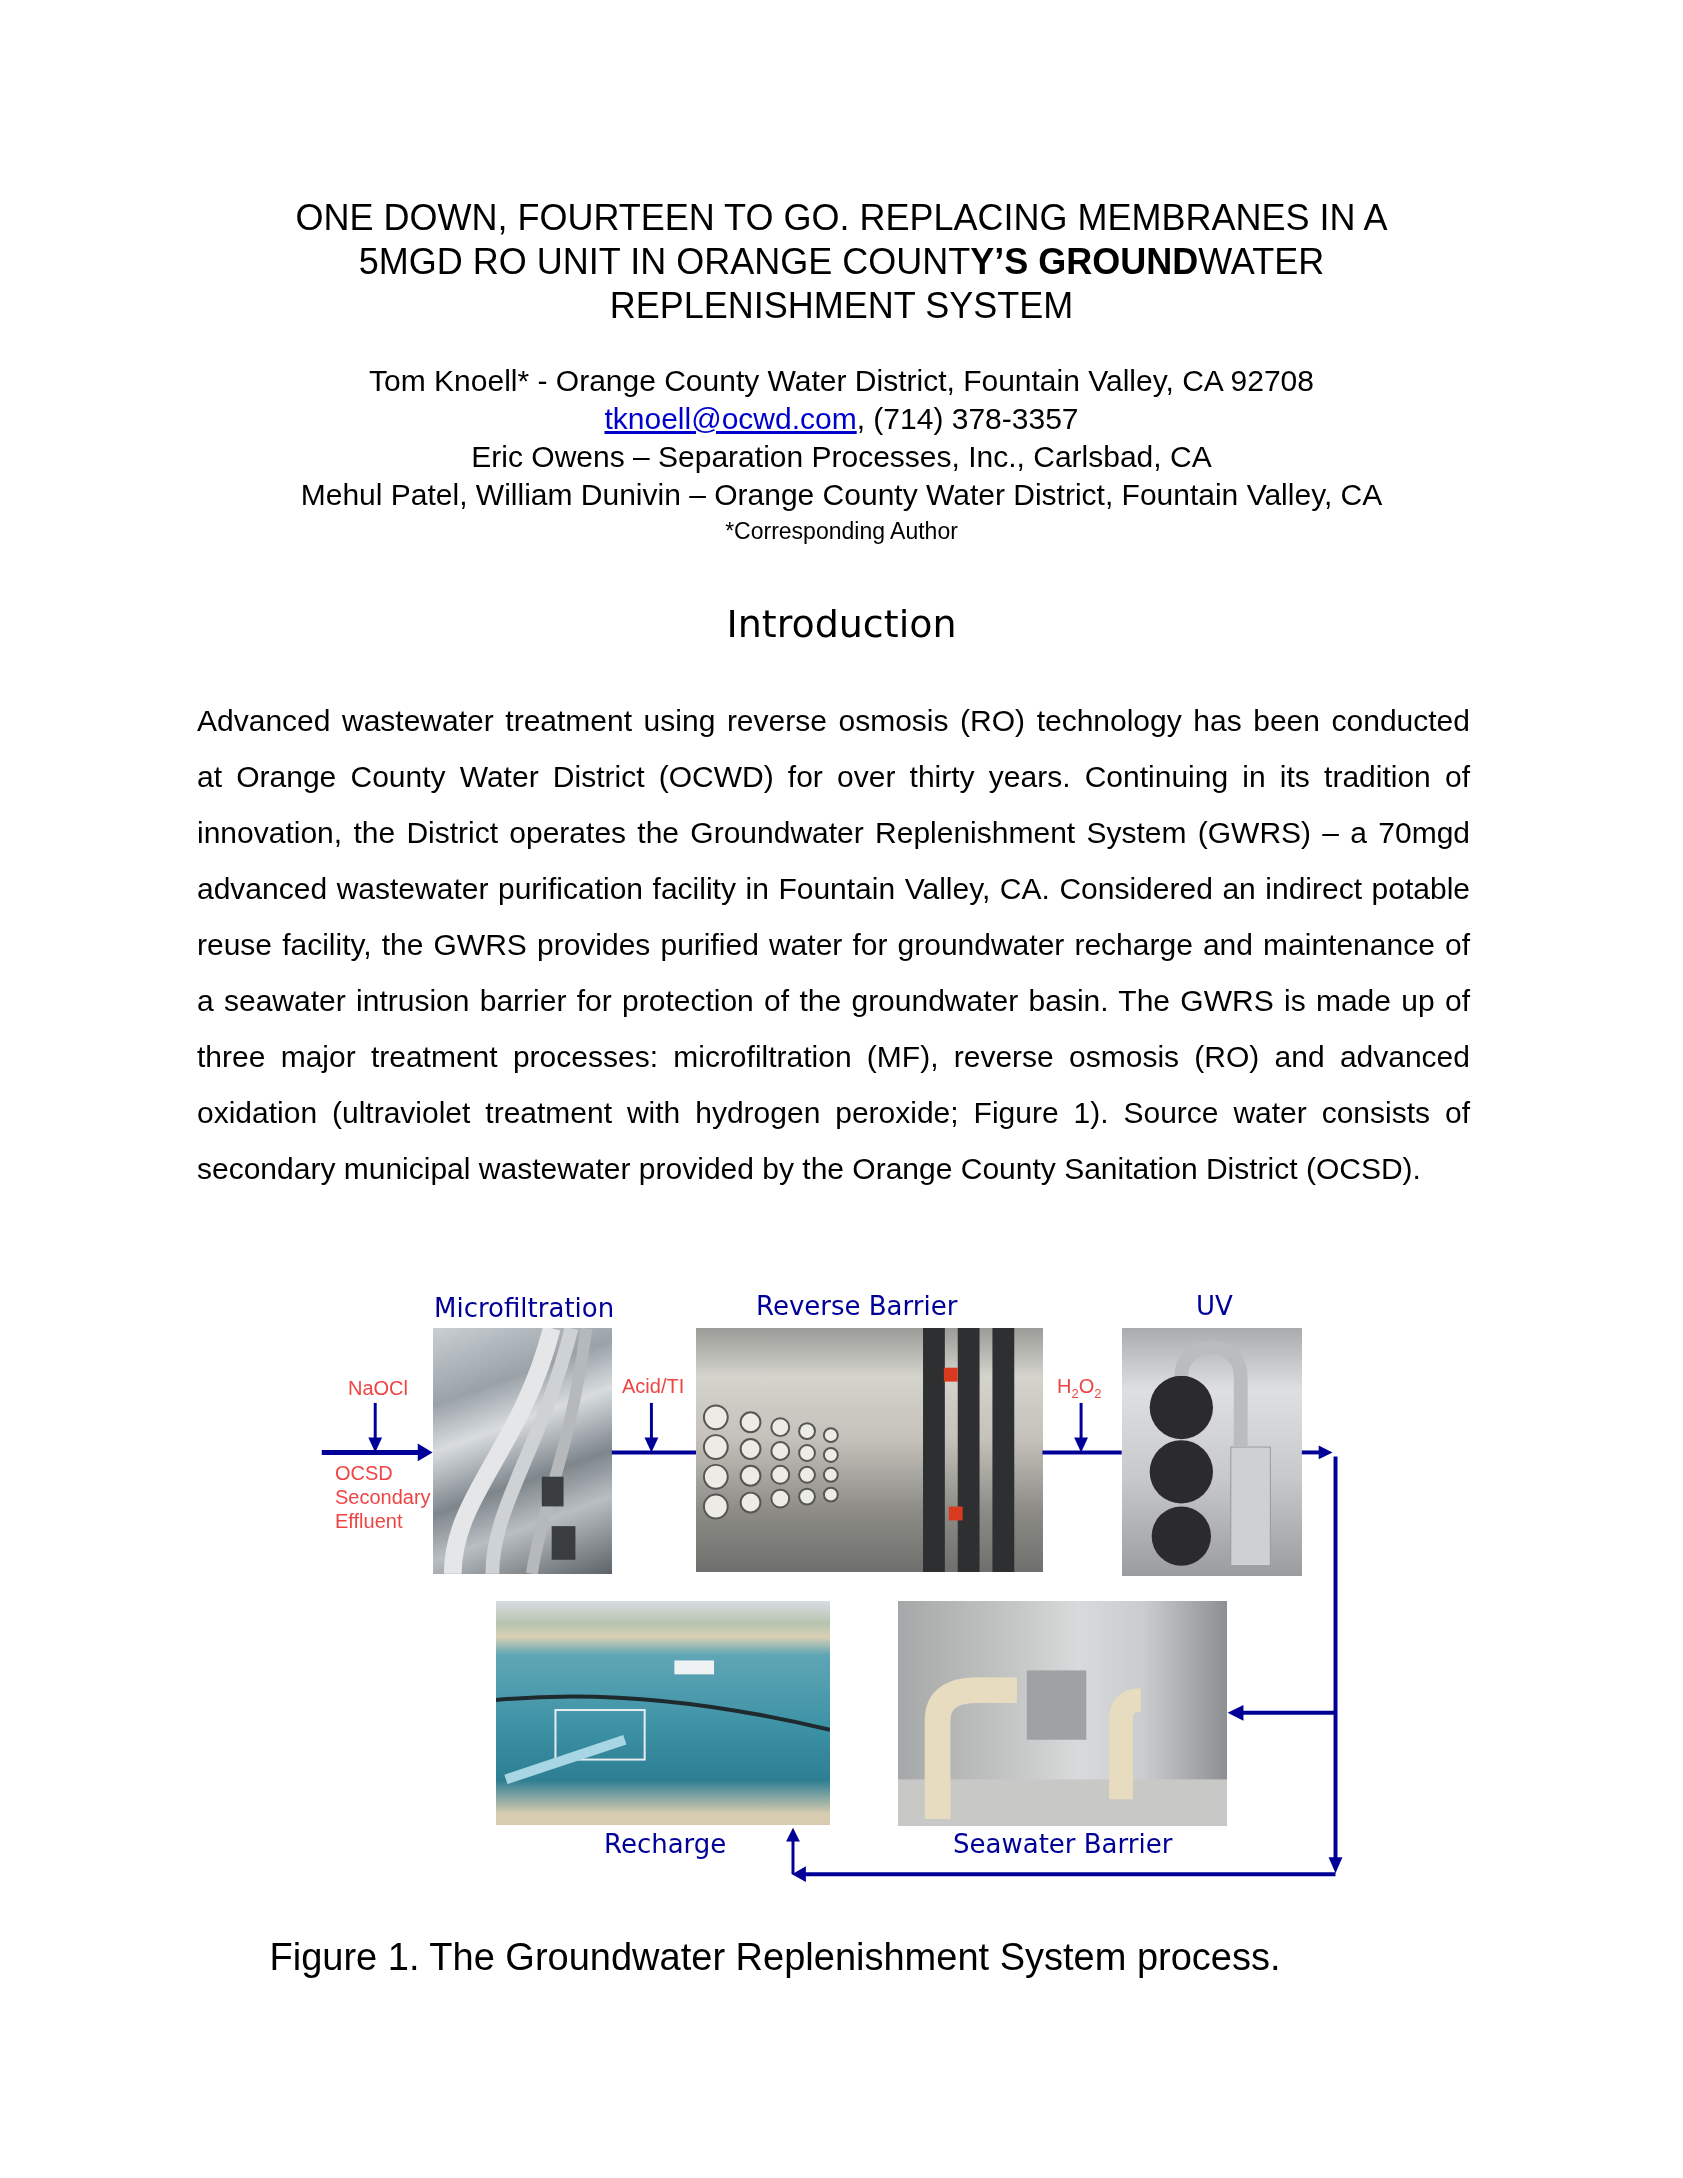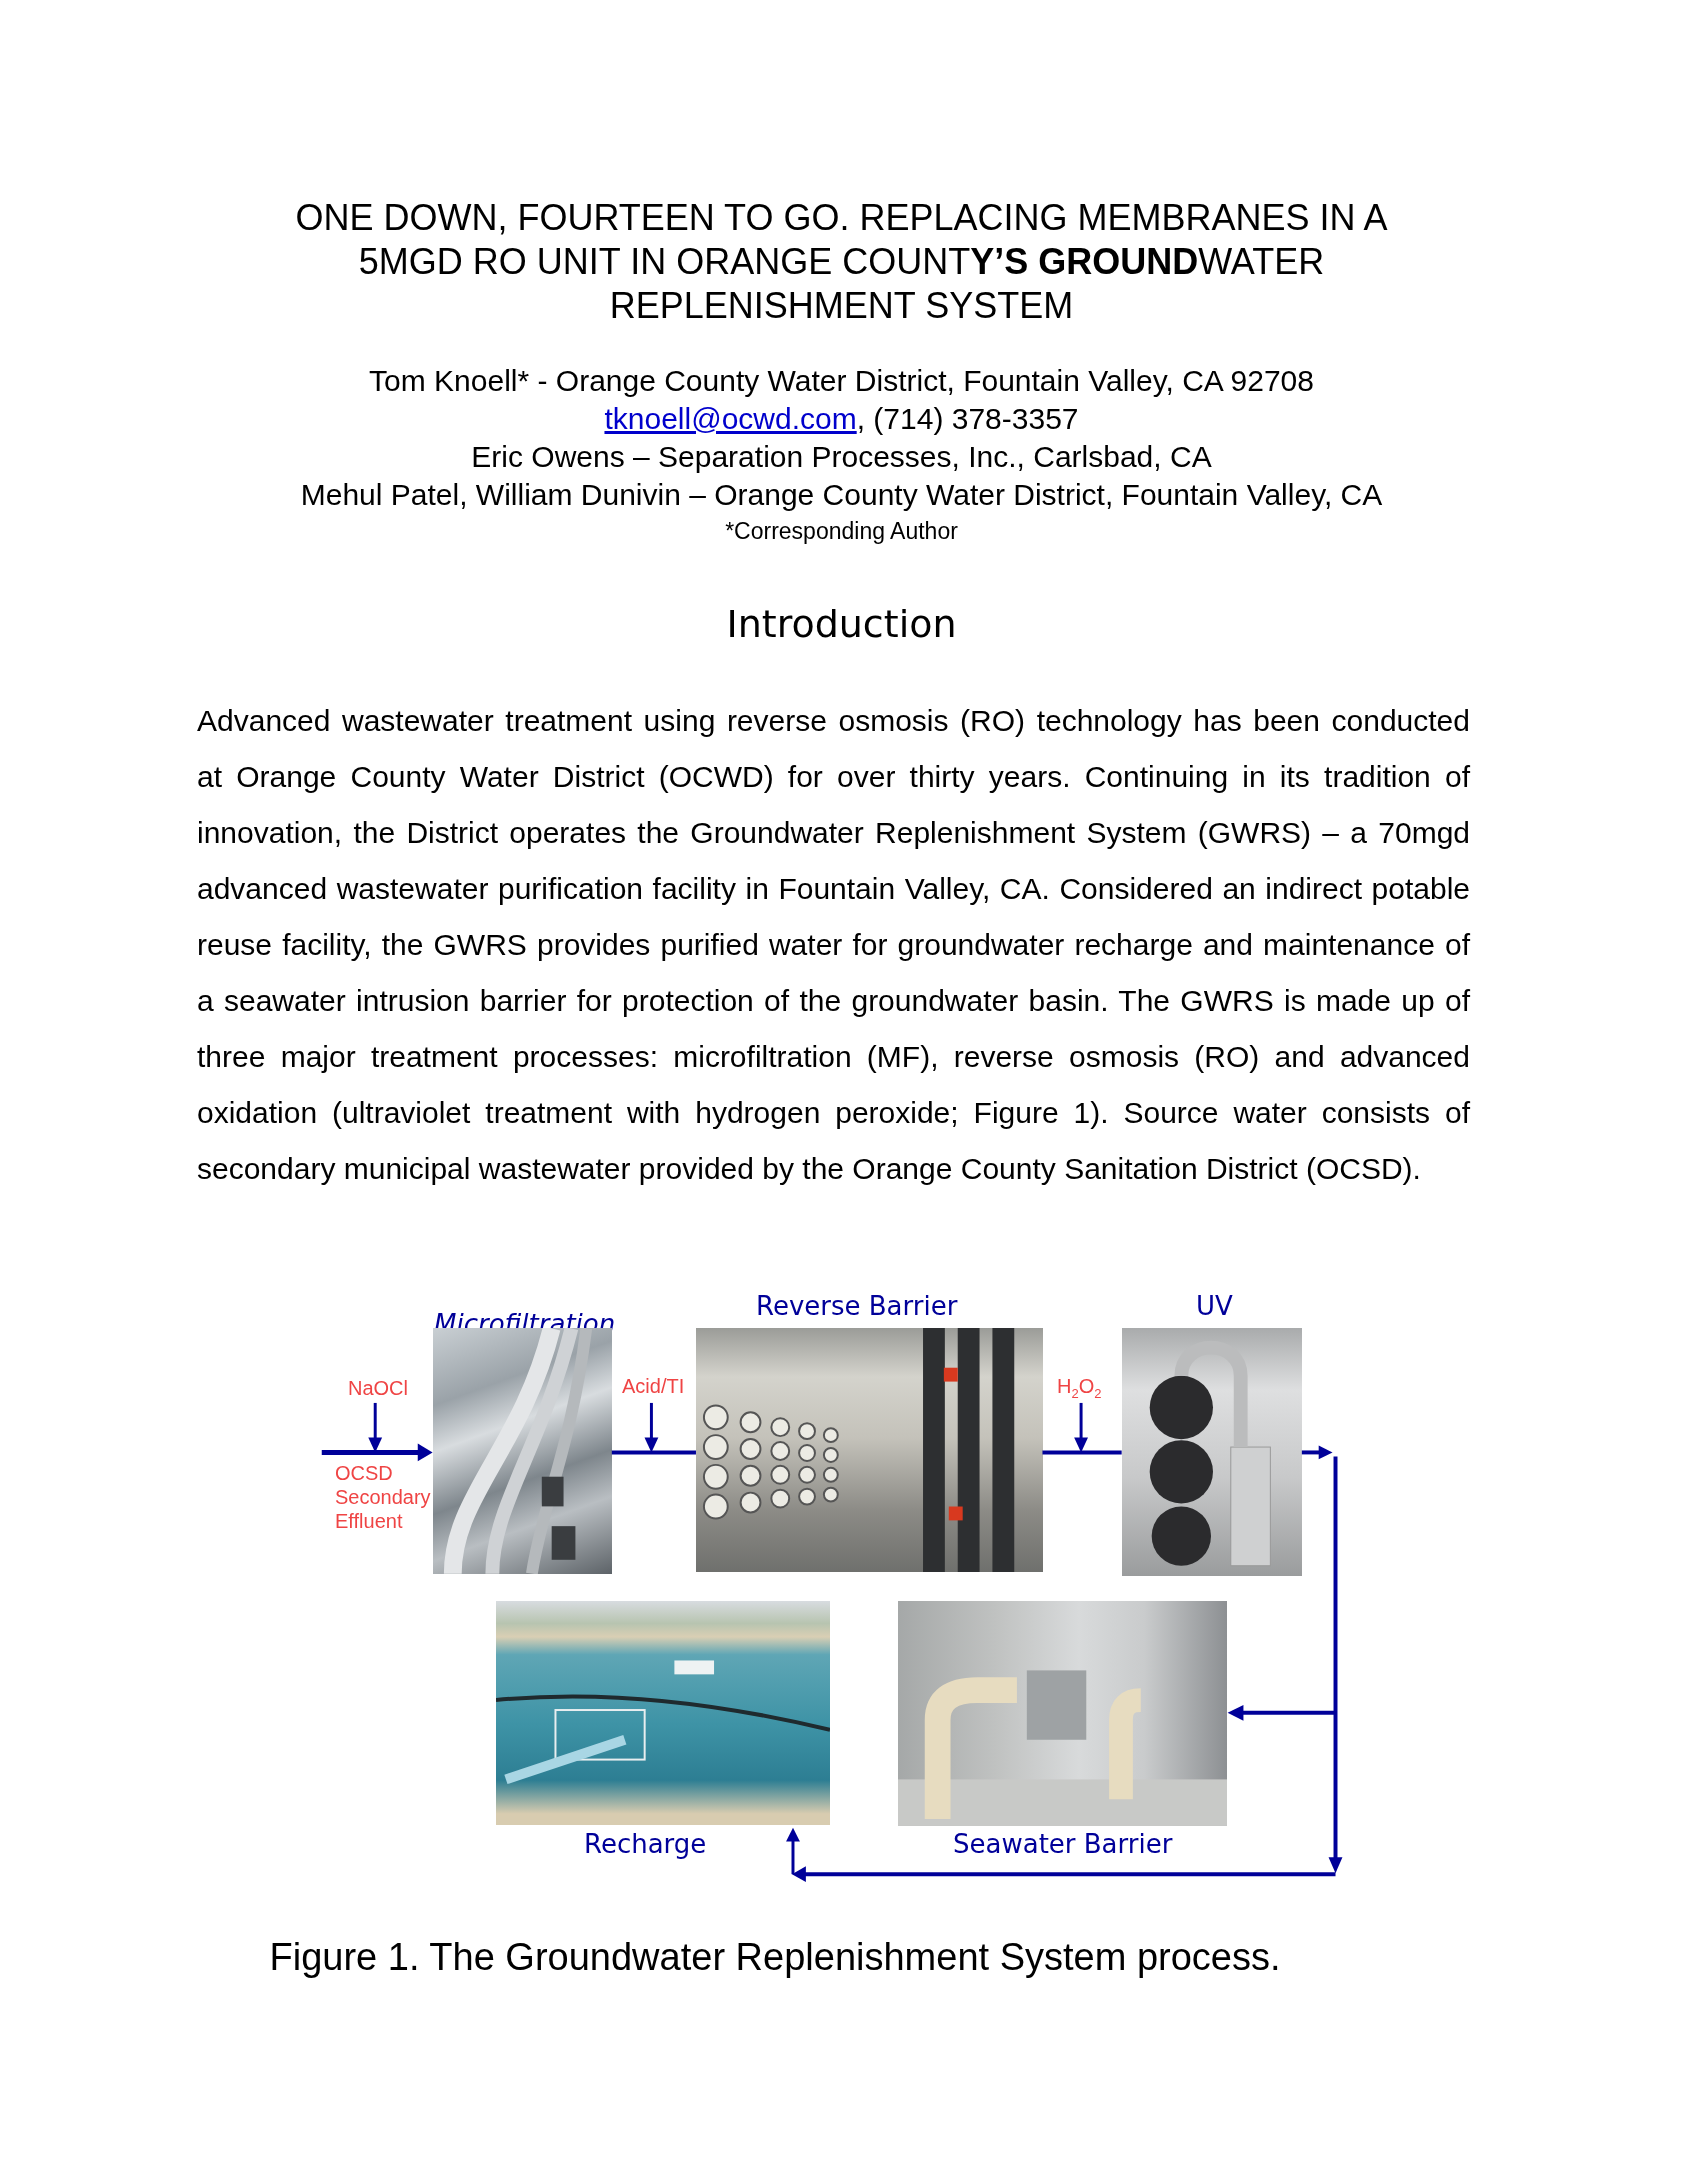--- a/index.html
+++ b/index.html
@@ -37,21 +37,21 @@
 </div>
 
 <div class="abs heading">Introduction</div>
 
 <div class="abs body">
   <p>Advanced wastewater treatment using reverse osmosis (RO) technology has been conducted at Orange County Water District (OCWD) for over thirty years.  Continuing in its tradition of innovation, the District operates the Groundwater Replenishment System (GWRS) – a 70mgd advanced wastewater purification facility in Fountain Valley, CA. Considered an indirect potable reuse facility, the GWRS provides purified water for groundwater recharge and maintenance of a seawater intrusion barrier for protection of the groundwater basin.  The GWRS is made up of three major treatment processes: microfiltration (MF), reverse osmosis (RO) and advanced oxidation (ultraviolet treatment with hydrogen peroxide; Figure 1).  Source water consists of secondary municipal wastewater provided by the Orange County Sanitation District (OCSD).</p>
 </div>
 
 <div class="abs" style="left:0;top:1277px;width:1683px;height:634px;">
 
-  <div class="abs fig-label" style="left:434px;top:32px;font-style:italic;">Microfiltration</div>
+  <div class="abs fig-label" style="left:434px;top:16px;">Microfiltration</div>
   <div class="abs fig-label" style="left:756px;top:14px;">Reverse Barrier</div>
   <div class="abs fig-label" style="left:1196px;top:14px;">UV</div>
 
   <div class="abs fig-small" style="left:348px;top:99px;">NaOCl</div>
   <div class="abs fig-small" style="left:622px;top:97px;">Acid/TI</div>
   <div class="abs fig-small" style="left:1057px;top:97px;">
     <span>H</span><sub style="font-size:13px">2</sub><span>O</span><sub style="font-size:13px">2</sub>
   </div>
 
   <div class="abs fig-small" style="left:335px;top:184px;">
@@ -117,21 +117,21 @@
   </div>
   <div class="photo" style="left:898px;top:324px;width:329px;height:225px;background:linear-gradient(90deg,#a5a8a8 0%,#c0c2c1 30%,#d8dadb 55%,#c9cbcc 75%,#8d9093 100%);">
     <svg width="329" height="225" viewBox="0 0 332 227">
       <rect x="0" y="180" width="332" height="47" fill="#c8c9c7"></rect>
       <path d="M40,220 L40,120 Q40,90 80,90 L120,90" stroke="#e7dcc0" stroke-width="26" fill="none"></path>
       <rect x="130" y="70" width="60" height="70" fill="#9ea2a4"></rect>
       <path d="M225,200 L225,120 Q225,100 245,100" stroke="#e7dcc0" stroke-width="24" fill="none"></path>
     </svg>
   </div>
 
-  <div class="abs fig-label" style="left:584px;top:552px;">Recharge</div>
+  <div class="abs fig-label" style="left:604px;top:552px;">Recharge</div>
   <div class="abs fig-label" style="left:953px;top:552px;">Seawater Barrier</div>
 
   <svg class="abs" style="left:0;top:0;" width="1683" height="634" viewBox="0 0 1700 640">
     <g stroke="#000099" fill="#000099">
 
       <line x1="325" y1="177" x2="425" y2="177" stroke-width="5"></line>
       <polygon points="437,177 422,168 422,186" stroke="none"></polygon>
 
       <line x1="379" y1="127" x2="379" y2="165" stroke-width="3"></line>
       <polygon points="379,177 372,162 386,162" stroke="none"></polygon>

